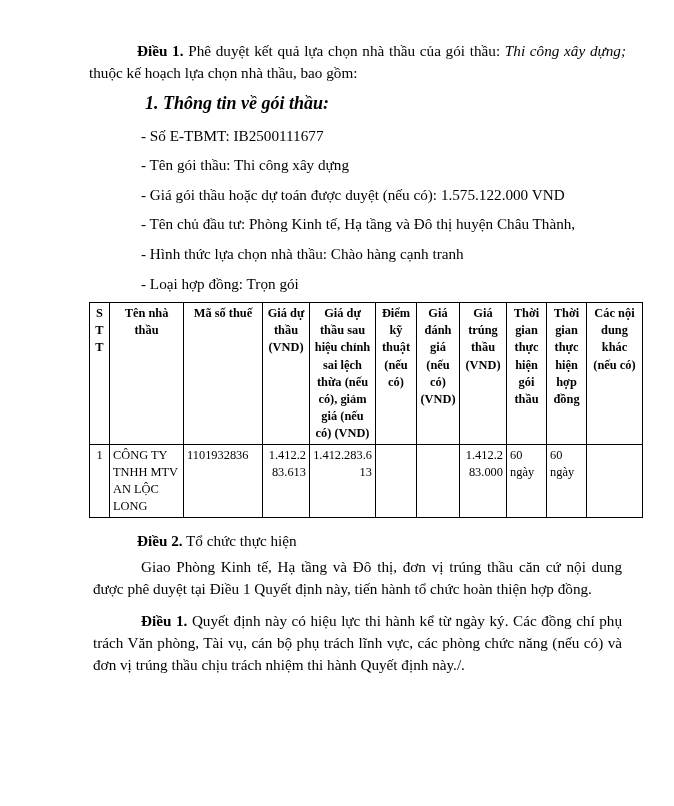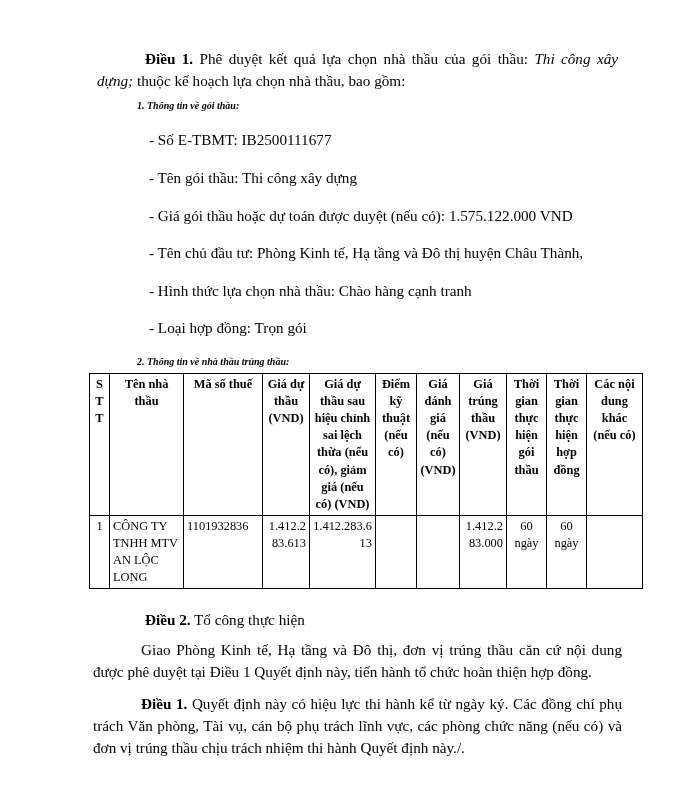--- a/index.html
+++ b/index.html
@@ -18,44 +18,44 @@
     position: relative;
     width: 674px;
     height: 806px;
     box-sizing: border-box;
     padding: 40px 48px 0 89px;
   }
   .content {
     width: 537px;
   }
   p {
-    margin: 8px;
+    margin: 0;
     font-size: 15.2px;
     line-height: 1.42;
     text-align: justify;
     text-justify: inter-word;
   }
   .indent {
     text-indent: 48px;
   }
   .bold { font-weight: bold; }
   .ital { font-style: italic; }
 
   .section-heading {
     font-weight: bold;
     font-style: italic;
-    font-size: 10px;
+    font-size: 18px;
     line-height: 1.42;
-    margin: 0;
+    margin: 8px;
     text-indent: 48px;
   }
   .bullet-line {
     font-size: 15.2px;
     line-height: 1.42;
-    margin: 16px;
+    margin: 8px;
     text-indent: 44px;
     text-align: left;
   }
   .wrap-line {
     font-size: 15.2px;
     line-height: 1.42;
     margin: 0;
     text-indent: 0;
     text-align: left;
   }
@@ -81,21 +81,21 @@
     font-weight: bold;
     text-align: center;
   }
   table.bid-table td {
     font-weight: normal;
   }
   td.c-num { text-align: center; }
   td.c-name { text-align: left; }
   td.c-tax { text-align: left; font-size: 11.6px; }
   td.c-money { text-align: right; }
-  td.c-left { text-align: center; }
+  td.c-left { text-align: left; }
 
   .col1 { width: 20px; }
   .col2 { width: 74px; }
   .col3 { width: 79px; }
   .col4 { width: 47px; }
   .col5 { width: 66px; }
   .col6 { width: 41px; }
   .col7 { width: 43px; }
   .col8 { width: 47px; }
   .col9 { width: 40px; }
@@ -123,21 +123,20 @@
 
     <p class="section-heading">1. Thông tin về gói thầu:</p>
 
     <p class="bullet-line">- Số E-TBMT: IB2500111677</p>
     <p class="bullet-line">- Tên gói thầu: Thi công xây dựng</p>
     <p class="bullet-line">- Giá gói thầu hoặc dự toán được duyệt (nếu có): 1.575.122.000 VND</p>
     <p class="bullet-line">- Tên chủ đầu tư: Phòng Kinh tế, Hạ tầng và Đô thị huyện Châu Thành,</p>
     <p class="bullet-line">- Hình thức lựa chọn nhà thầu: Chào hàng cạnh tranh</p>
     <p class="bullet-line">- Loại hợp đồng: Trọn gói</p>
 
-    <p class="section-heading">2. Thông tin về nhà thầu trúng thầu:</p>
 
     <table class="bid-table">
       <colgroup>
         <col class="col1">
           <col class="col2">
           <col class="col3">
           <col class="col4">
         <col class="col5">
           <col class="col6">
           <col class="col7">
@@ -173,21 +172,21 @@
           <td class="c-money">1.412.283.000</td>
           <td class="c-left">60 ngày</td>
           <td class="c-left">60 ngày</td>
           <td class="c-left"></td>
         </tr>
       </tbody>
     </table>
 
     <div class="gap-after-table"></div>
 
-    <p class="indent"><span class="bold">Điều 2.</span><span> Tổ công thực hiện</span></p>
+    <p class="indent"><span class="bold">Điều 2.</span><span> Tổ chức thực hiện</span></p>
     <p class="body-para indent">Giao Phòng Kinh tế, Hạ tầng và Đô thị, đơn vị trúng thầu căn cứ nội dung được phê duyệt tại Điều 1 Quyết định này, tiến hành tổ chức hoàn thiện hợp đồng.</p>
 
     <div class="gap-sm"></div>
 
     <p class="body-para indent"><span class="bold">Điều 1.</span><span> Quyết định này có hiệu lực thi hành kể từ ngày ký. Các đồng chí phụ trách Văn phòng, Tài vụ, cán bộ phụ trách lĩnh vực, các phòng chức năng (nếu có) và đơn vị trúng thầu chịu trách nhiệm thi hành Quyết định này./.</span></p>
 
   </div>
 </div>
 
 </body></html>

